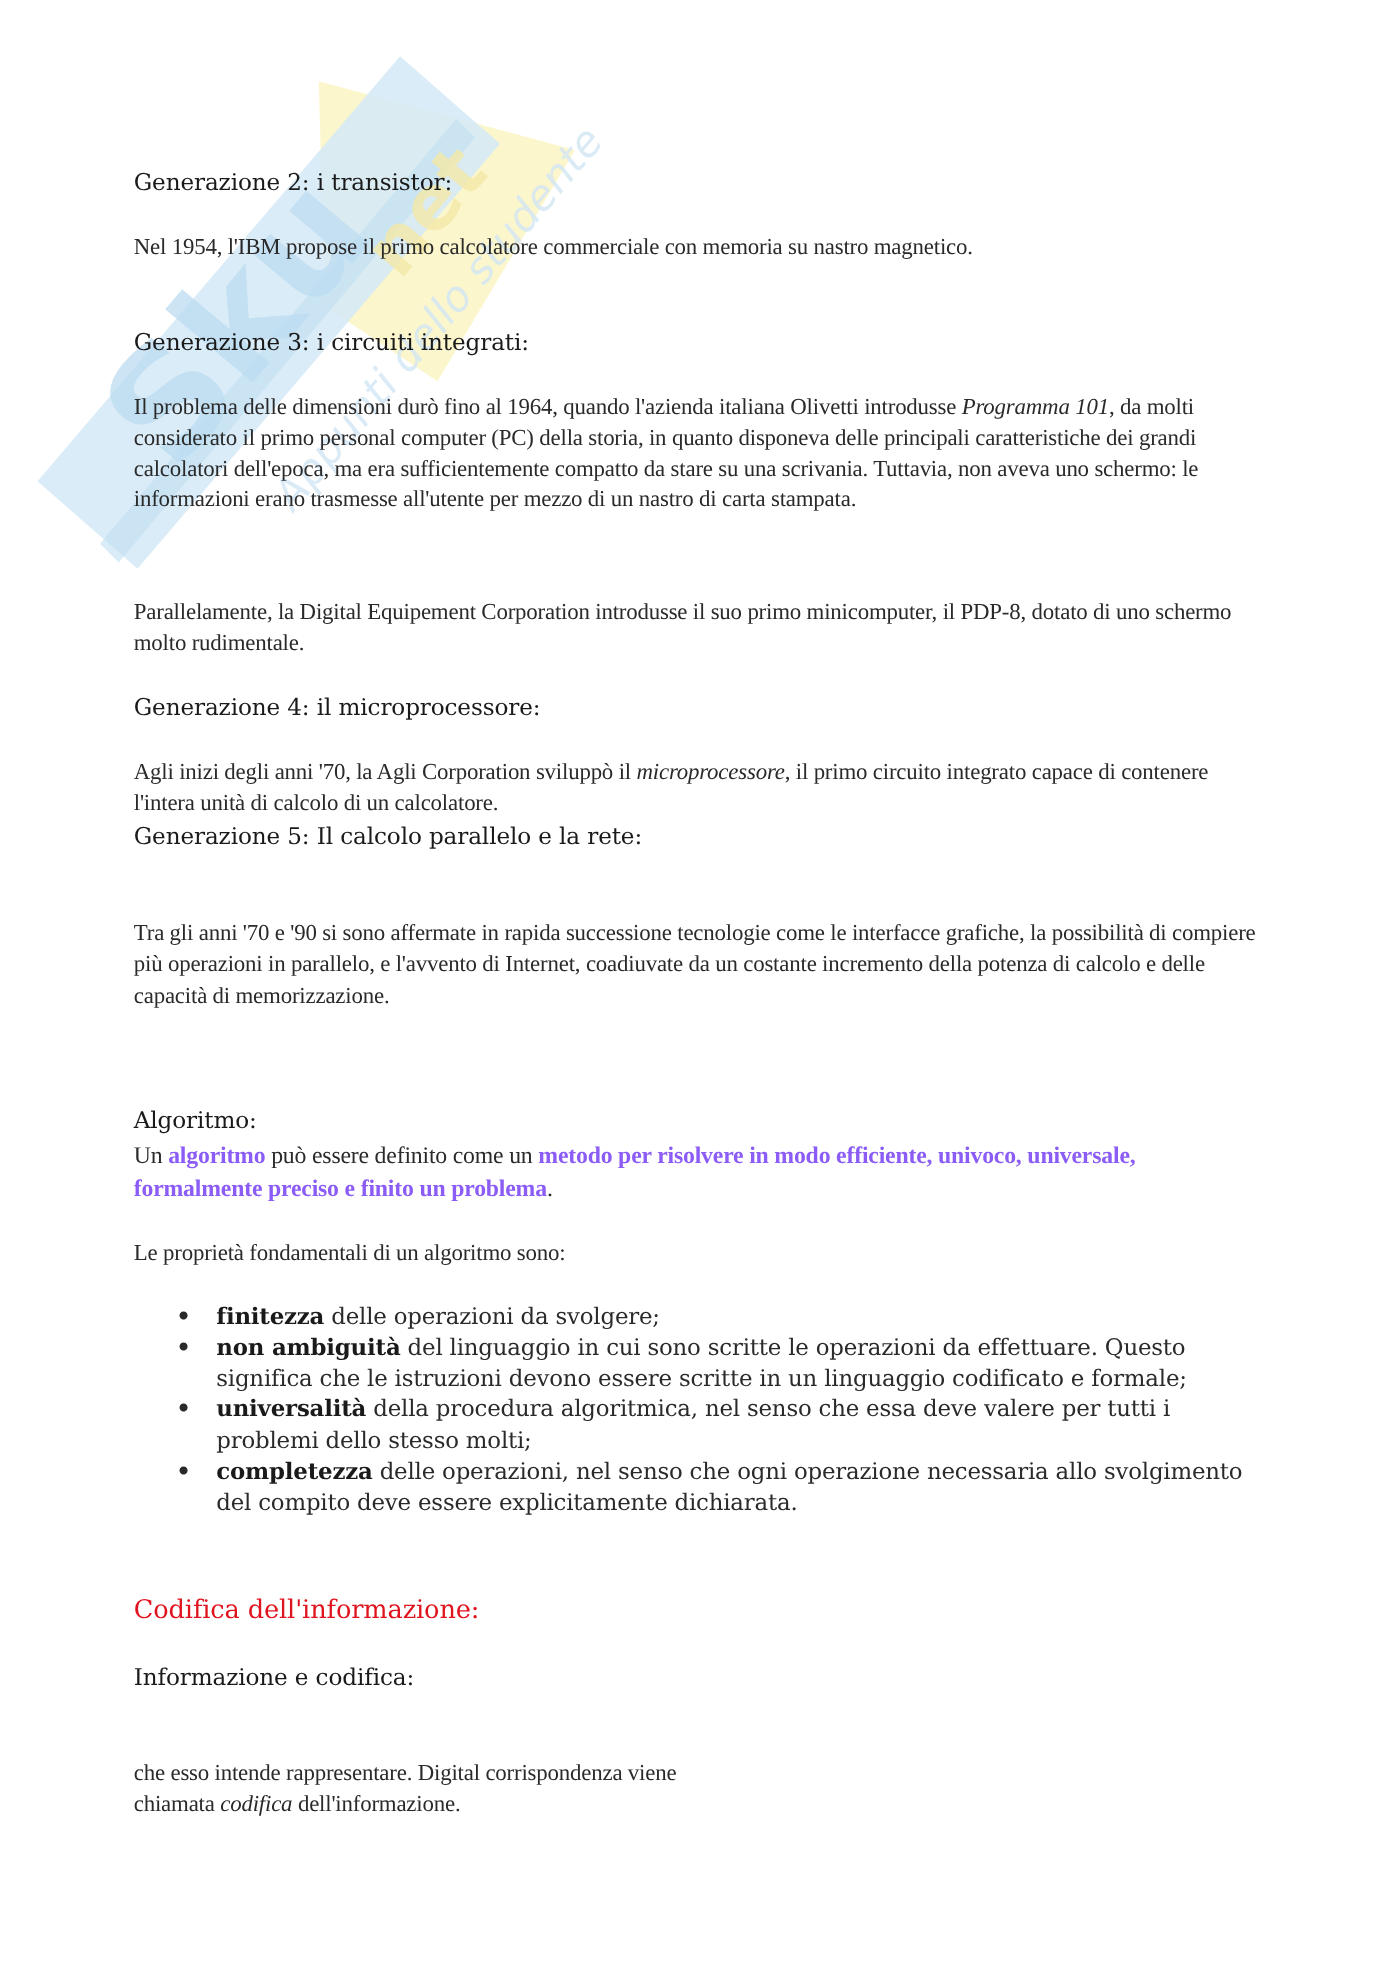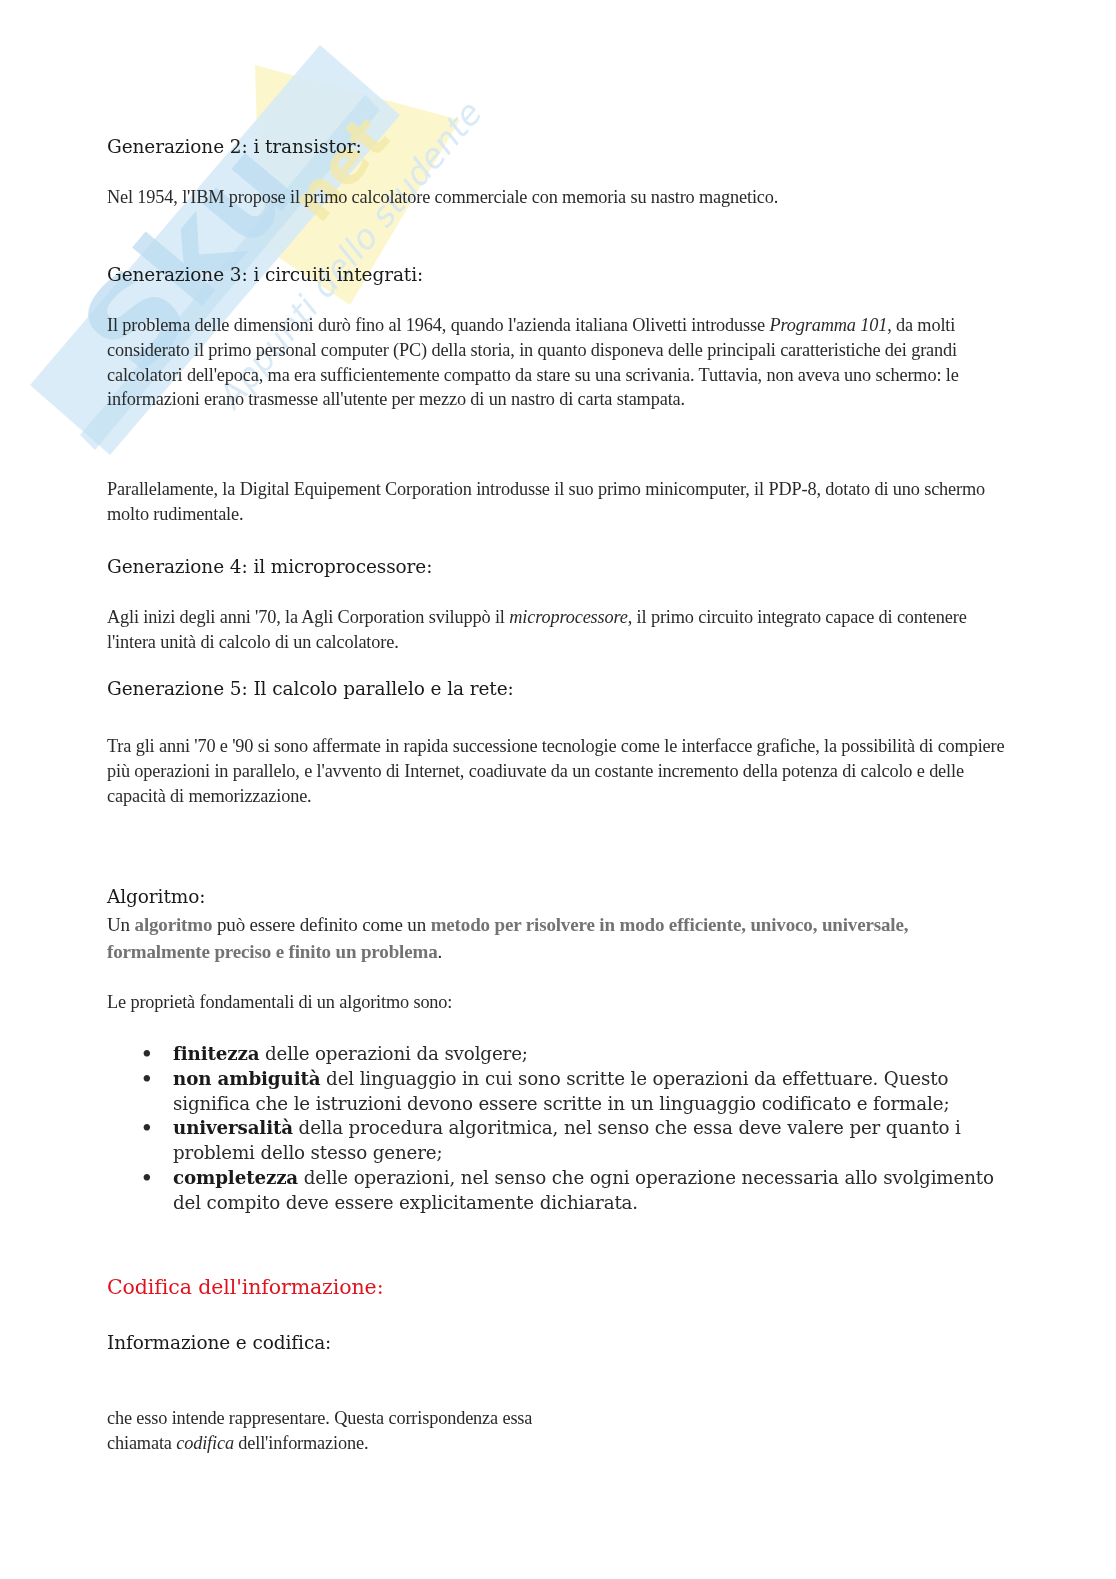--- a/index.html
+++ b/index.html
@@ -48,21 +48,21 @@
       color: #e0141e;
       font-size: 20.5px;
     }
     .p {
       font-size: 18.3px;
       line-height: 24.8px;
       color: #2a2a2a;
       letter-spacing: -0.15px;
       font-family: Liberation Serif, serif;
     }
-    .p b { color: #737373; margin-top: 12px; }
+    .p b { color: #8b5cf6; margin-top: 12px; }
     ul.props {
       list-style: none;
       padding: 0;
       margin: 0;
     }
     ul.props li {
       position: relative;
       padding-left: 66px;
       font-size: 18.3px;
       line-height: 24.8px;
@@ -98,31 +98,31 @@
   <h2 class="blk h" style="top:134px">Generazione 2: i transistor:</h2>
   <p class="blk p" style="top:185px">Nel 1954, l'IBM propose il primo calcolatore commerciale con memoria su nastro magnetico.</p>
 
   <h2 class="blk h" style="top:262px">Generazione 3: i circuiti integrati:</h2>
   <p class="blk p" style="top:313px"><span>Il problema delle dimensioni durò fino al 1964, quando l'azienda italiana Olivetti introdusse </span><i>Programma 101</i><span>, da molti considerato il primo personal computer (PC) della storia, in quanto disponeva delle principali caratteristiche dei grandi calcolatori dell'epoca, ma era sufficientemente compatto da stare su una scrivania. Tuttavia, non aveva uno schermo: le informazioni erano trasmesse all'utente per mezzo di un nastro di carta stampata.</span></p>
   <p class="blk p" style="top:477px">Parallelamente, la Digital Equipement Corporation introdusse il suo primo minicomputer, il PDP-8, dotato di uno schermo molto rudimentale.</p>
 
   <h2 class="blk h" style="top:554px">Generazione 4: il microprocessore:</h2>
   <p class="blk p" style="top:605px"><span>Agli inizi degli anni '70, la Agli Corporation sviluppò il </span><i>microprocessore</i><span>, il primo circuito integrato capace di contenere l'intera unità di calcolo di un calcolatore.</span></p>
 
-  <h2 class="blk h" style="top:676px">Generazione 5: Il calcolo parallelo e la rete:</h2>
+  <h2 class="blk h" style="top:657px">Generazione 5: Il calcolo parallelo e la rete:</h2>
   <p class="blk p" style="top:734px">Tra gli anni '70 e '90 si sono affermate in rapida successione tecnologie come le interfacce grafiche, la possibilità di compiere più operazioni in parallelo, e l'avvento di Internet, coadiuvate da un costante incremento della potenza di calcolo e delle capacità di memorizzazione.</p>
 
   <h2 class="blk h" style="top:884px">Algoritmo:</h2>
   <p class="blk p" style="top:912px;line-height:26.5px;font-size:19px"><span>Un </span><b>algoritmo</b><span> può essere definito come un </span><b>metodo per risolvere in modo efficiente, univoco, universale, formalmente preciso e finito un problema</b><span>.</span></p>
   <p class="blk p" style="top:990px">Le proprietà fondamentali di un algoritmo sono:</p>
 
   <ul class="blk props" style="top:1042px;left:0">
     <li><span class="bullet">•</span><b>finitezza</b><span> delle operazioni da svolgere;</span></li>
     <li><span class="bullet">•</span><b>non ambiguità</b><span> del linguaggio in cui sono scritte le operazioni da effettuare. Questo significa che le istruzioni devono essere scritte in un linguaggio codificato e formale;</span></li>
-    <li><span class="bullet">•</span><b>universalità</b><span> della procedura algoritmica, nel senso che essa deve valere per quanto i problemi dello stesso genere;</span></li>
+    <li><span class="bullet">•</span><b>universalità</b><span> della procedura algoritmica, nel senso che essa deve valere per tutti i problemi dello stesso molti;</span></li>
     <li><span class="bullet">•</span><b>completezza</b><span> delle operazioni, nel senso che ogni operazione necessaria allo svolgimento del compito deve essere explicitamente dichiarata.</span></li>
   </ul>
 
   <h1 class="blk h red" style="top:1275px">Codifica dell'informazione:</h1>
   <h2 class="blk h" style="top:1330px">Informazione e codifica:</h2>
-  <p class="blk p" style="top:1381px"><br><span>che esso intende rappresentare. Questa corrispondenza essa</span><br><span>chiamata </span><i>codifica</i><span> dell'informazione.</span></p>
+  <p class="blk p" style="top:1381px"><br><span>che esso intende rappresentare. Digital corrispondenza viene</span><br><span>chiamata </span><i>codifica</i><span> dell'informazione.</span></p>
 
 </main>
 
 </body></html>

